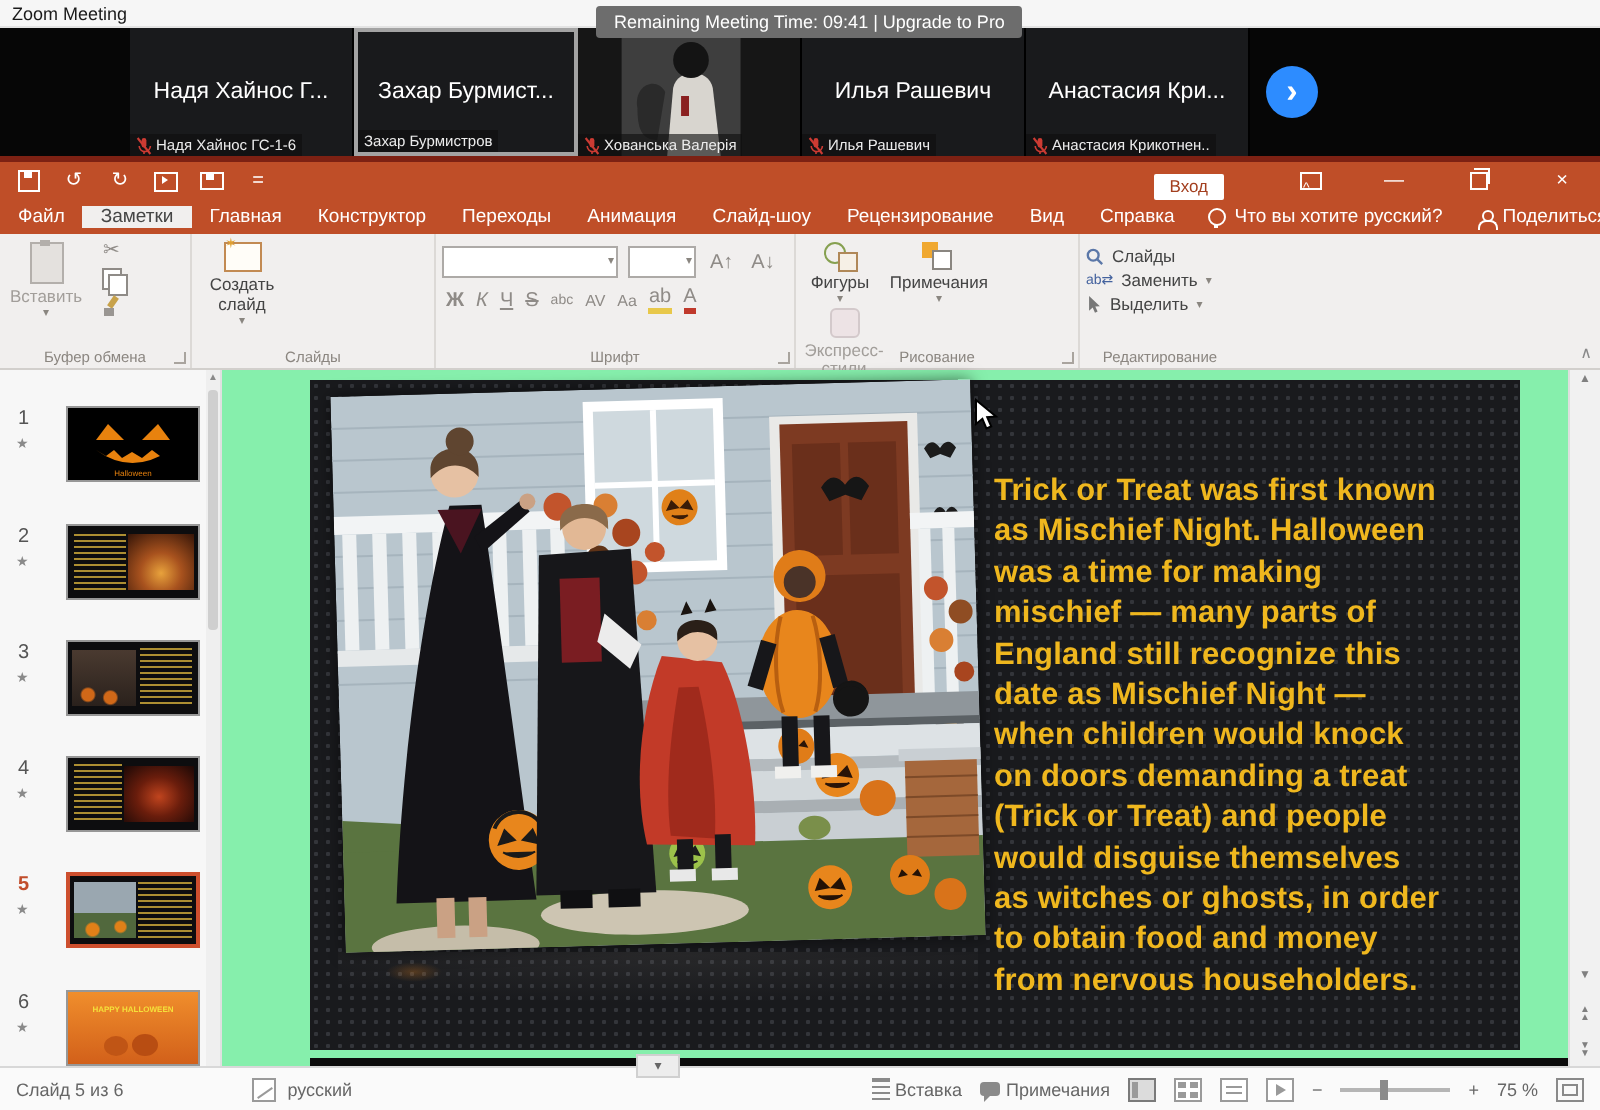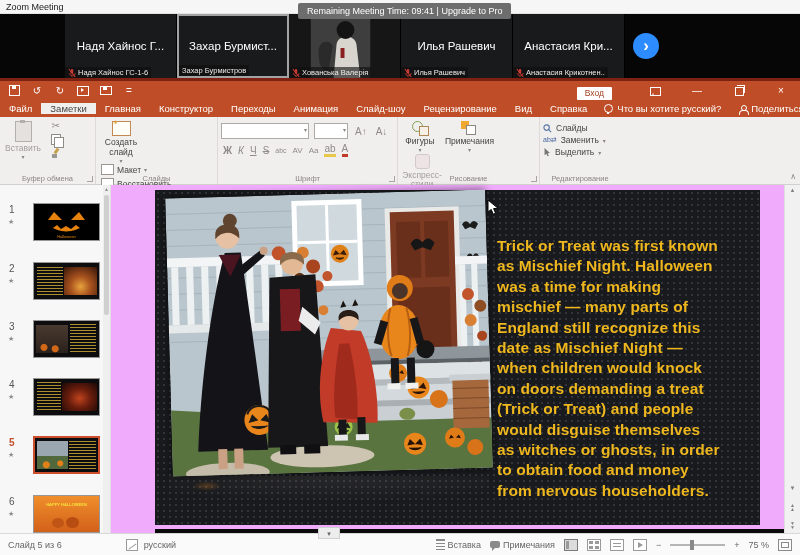--- a/index.html
+++ b/index.html
@@ -99,21 +99,21 @@
   .t-num{position:absolute;left:9px;top:1px;font-size:10px;color:#555}
   .t-num.sel{color:#c14d2b;font-weight:bold}
   .t-star{position:absolute;left:8px;top:15px;font-size:7px;color:#8a8a8a}
   .t-thumb{position:absolute;left:33px;top:0;width:67px;height:38px;border:1px solid #979797;
        background:#0d0d0f;box-sizing:border-box;overflow:hidden;cursor:pointer}
   .t-thumb.sel{border:2px solid #cd4f2e}
   .ytext{position:absolute;background:repeating-linear-gradient(to bottom,#c8a538 0 1px,transparent 1px 3px);opacity:.85}
   .tscroll{position:absolute;right:0;top:0;bottom:0;width:7px;background:#efefef}
   .tscroll .tsb{position:absolute;left:1px;top:10px;width:5px;height:120px;background:#cfcfcf;border-radius:2px}
   .tscroll .tsa{position:absolute;left:0;width:7px;text-align:center;font-size:5px;color:#8a8a8a}
-  .editor{position:absolute;left:111px;top:185px;right:15px;bottom:22px;background:#f0abfc}
+  .editor{position:absolute;left:111px;top:185px;right:15px;bottom:22px;background:#86efac}
   .slide{position:absolute;left:44px;top:5px;width:605px;height:335px;background-color:#191a1d;
        background-image:radial-gradient(#33353a 1px,transparent 1.2px);background-size:6px 6px;cursor:text}
   .photo{position:absolute;left:14px;top:4px;width:320px;height:278px;transform:rotate(-1.6deg);
        overflow:hidden;box-shadow:0 0 8px rgba(0,0,0,.55)}
   .photo svg{display:block;width:100%;height:100%}
   .photo-refl{position:absolute;left:14px;top:286px;width:320px;height:44px;
        background:radial-gradient(ellipse 20px 7px at 38px 10px,rgba(230,130,30,.28),transparent 70%),
                   radial-gradient(ellipse 290px 34px at 160px 0px,rgba(125,120,115,.16),transparent 75%)}
   .slide-text{position:absolute;left:342px;top:46px;width:260px;color:#efb71e;font-weight:bold;
        font-size:15.5px;line-height:20.4px;white-space:pre-line;letter-spacing:.1px}
@@ -289,36 +289,20 @@
     <div class="rg-label">Буфер обмена</div>
     <span class="launcher"></span>
   </div>
 
   <div class="rgroup" style="width:122px">
     <span class="bigbtn" style="width:44px">
       <span class="newslide-ic"></span>
       <span>Создать слайд</span>
       <span class="caret">▾</span>
     </span>
-    <span class="smallcol" style="margin-left:2px">
-      <span class="smallrow">
-        <span class="mini-ic"></span>
-        <span>Макет</span>
-          <span class="caret">▾</span>
-      </span>
-      <span class="smallrow">
-        <span class="mini-ic"></span>
-        <span>Восстановить</span>
-      </span>
-      <span class="smallrow">
-        <span class="mini-ic"></span>
-        <span>Раздел</span>
-          <span class="caret">▾</span>
-      </span>
-    </span>
     <div class="rg-label">Слайды</div>
   </div>
 
   <div class="rgroup" style="width:180px">
     <div class="rowgap">
       <span class="combo" style="width:86px"></span>
       <span class="combo" style="width:32px"></span>
       <span class="fbtn">A↑</span>
       <span class="fbtn">A↓</span>
     </div>

